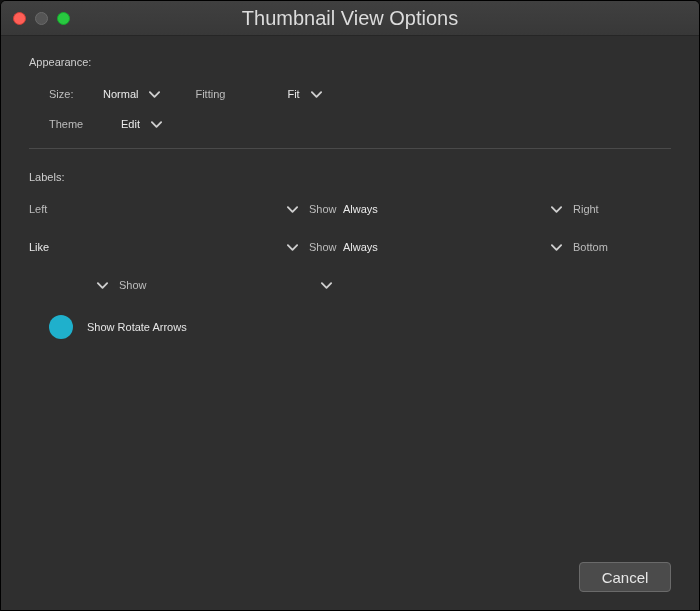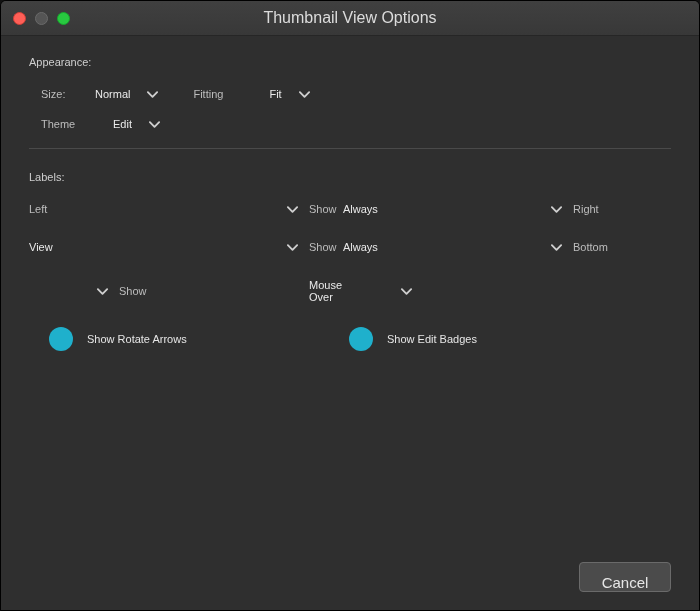--- a/index.html
+++ b/index.html
@@ -49,47 +49,47 @@
     border-radius: 50%;
     box-sizing: border-box;
   }
   .tl-close  { background: var(--close-red); border: 1px solid #d24038; }
   .tl-min    { background: #555; border: 1px solid #6a6a6a; }
   .tl-max    { background: var(--max-green); border: 1px solid #17a82d; }
   .titlebar-title {
     position: absolute;
     left: 0; right: 0;
     text-align: center;
-    font-size: 16px;
+    font-size: 20px;
     font-weight: 500;
     color: #dcdcdc;
     pointer-events: none;
   }
   .content {
     padding: 20px 28px 18px 28px;
     color: var(--text);
     font-size: 11px;
   }
   .section-heading {
     color: var(--text);
     margin-bottom: 20px;
   }
   .row {
     display: flex;
     align-items: center;
     margin-bottom: 18px;
-    margin-left: 12px;
+    margin-left: 20px;
   }
   .field-label {
     color: var(--text-dim);
   }
   .dropdown {
     display: inline-flex;
     align-items: center;
-    gap: 16px;
+    gap: 10px;
     cursor: default;
   }
   .dropdown-value {
     color: #eaeaea;
   }
   .chev svg {
     width: 13px;
     height: 10px;
     display: block;
   }
@@ -149,21 +149,21 @@
     min-width: 92px;
     height: 30px;
     padding: 0 18px;
     box-sizing: border-box;
     background: var(--btn-bg);
     border: 1px solid var(--btn-border);
     border-radius: 4px;
     color: #e6e6e6;
     font-size: 15px;
     display: inline-flex;
-    align-items: flex-end;
+    align-items: center;
     justify-content: center;
     cursor: default;
   }
 </style>
 </head>
 <body>
 
 <div class="window">
 
   <div class="titlebar">
@@ -183,21 +183,21 @@
       <span class="field-label" style="width:54px">Size:</span>
       <span class="dropdown">
         <span class="dropdown-value">Normal</span>
         <span class="chev">
           <svg viewBox="0 0 14 10">
               <path d="M2 3 L7 8 L12 3"></path>
             </svg>
         </span>
       </span>
 
-      <span class="field-label" style="margin-left:34px; width:76px">Fitting</span>
+      <span class="field-label" style="margin-left:34px; width:92px">Fitting</span>
       <span class="dropdown">
         <span class="dropdown-value">Fit</span>
         <span class="chev">
           <svg viewBox="0 0 14 10">
               <path d="M2 3 L7 8 L12 3"></path>
             </svg>
         </span>
       </span>
     </div>
 
@@ -230,21 +230,21 @@
         <span class="dropdown-value">Always</span>
       </span>
       <span class="chev">
           <svg viewBox="0 0 14 10">
             <path d="M2 3 L7 8 L12 3"></path>
           </svg>
         </span>
 
       <span class="field-label">Right</span>
       <span class="dropdown">
-        <span class="dropdown-value">View</span>
+        <span class="dropdown-value">Like</span>
       </span>
       <span class="chev">
           <svg viewBox="0 0 14 10">
             <path d="M2 3 L7 8 L12 3"></path>
           </svg>
         </span>
       <span class="field-label">Show</span>
       <span class="dropdown">
         <span class="dropdown-value">Always</span>
       </span>
@@ -254,39 +254,32 @@
           </svg>
         </span>
 
       <span class="field-label">Bottom</span>
       <span class="chev">
           <svg viewBox="0 0 14 10">
             <path d="M2 3 L7 8 L12 3"></path>
           </svg>
         </span>
       <span class="field-label">Show</span>
-      <span class="dropdown">
-        <span class="dropdown-value">Mouse Over</span>
-      </span>
       <span class="chev">
           <svg viewBox="0 0 14 10">
             <path d="M2 3 L7 8 L12 3"></path>
           </svg>
         </span>
     </div>
 
     <div class="toggles">
       <div class="toggle">
         <div class="toggle-dot"></div>
         <span class="toggle-label">Show Rotate Arrows</span>
       </div>
-      <div class="toggle">
-        <div class="toggle-dot"></div>
-        <span class="toggle-label">Show Edit Badges</span>
-      </div>
     </div>
 
   </div>
 
   <div class="footer">
     <div class="btn">
       <span>Cancel</span>
     </div>
   </div>
 

